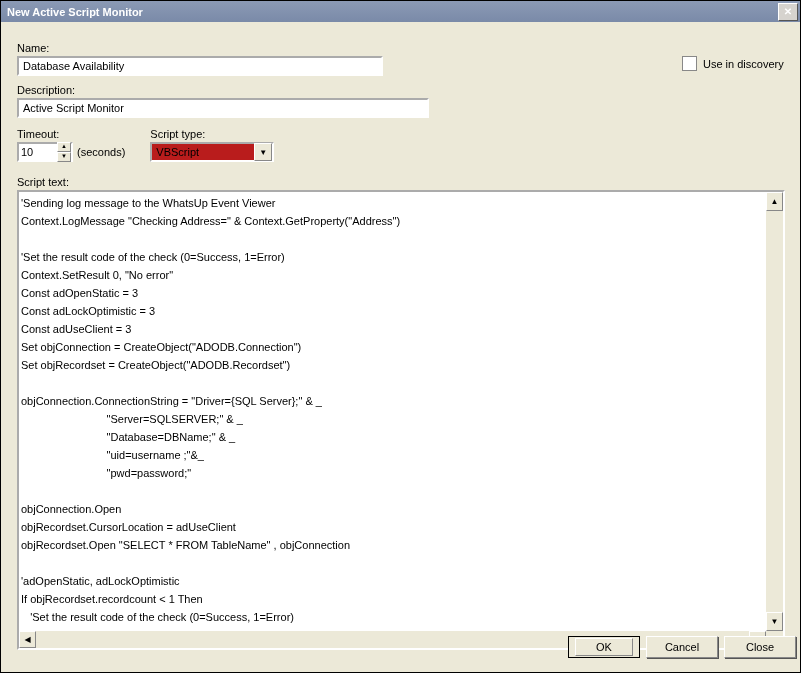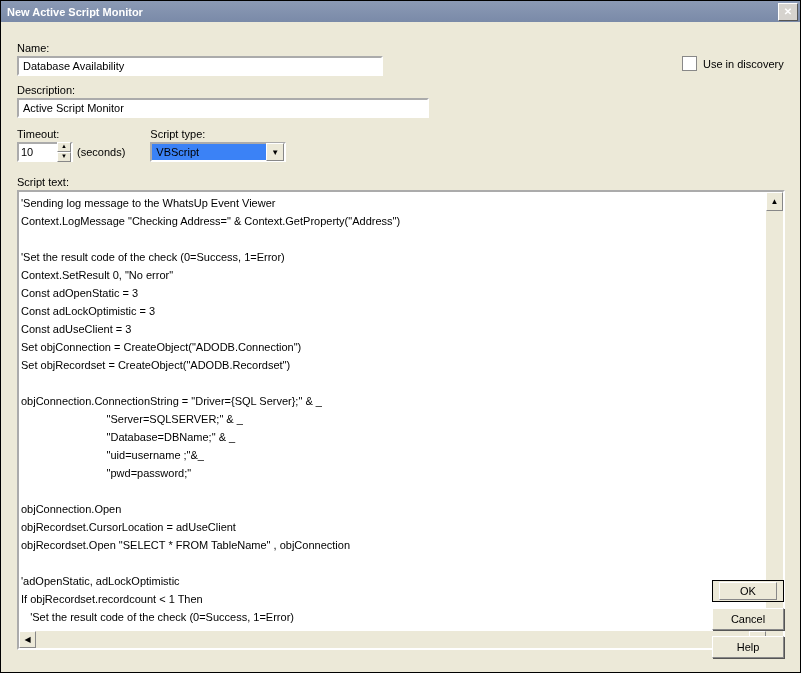--- a/index.html
+++ b/index.html
@@ -14,34 +14,34 @@
   .name-col{flex:0 0 395px}
   .disc-col{flex:1;display:flex;align-items:center;padding-top:18px;padding-left:270px}
   .chk{width:13px;height:13px;border:1px solid #888;background:#fff;margin-right:6px}
   .row2{display:flex;align-items:flex-end;gap:25px;margin-top:6px}
   .timeout-col{display:flex;flex-direction:column}
   .spin-wrap{display:flex;align-items:center;gap:4px}
   .spin{width:56px;height:20px;border:2px inset #fff;background:#fff;display:flex;align-items:center;box-sizing:border-box}
   .spin input{border:0;width:34px;font:inherit;padding:0 2px;outline:none}
   .spin-btns{display:flex;flex-direction:column;width:16px}
   .spin-btns div{height:8px;border:1px solid #888;border-top-color:#fff;border-left-color:#fff;background:#ece9d8;font-size:6px;line-height:6px;text-align:center;cursor:default}
-  .combo{width:136px;height:20px;border:2px inset #fff;background:#3b82f6;display:flex;align-items:center;box-sizing:border-box}
+  .combo{width:124px;height:20px;border:2px inset #fff;background:#b91c1c;display:flex;align-items:center;box-sizing:border-box}
   .combo span{flex:1;padding:0 4px}
   .combo-btn{width:16px;height:16px;background:#ece9d8;border:1px solid #888;border-top-color:#fff;border-left-color:#fff;display:flex;align-items:center;justify-content:center;font-size:8px;cursor:default}
   .script-label{margin-top:14px}
   .script-wrap{position:relative;width:768px;height:460px;background:#fff;border:2px inset #fff;box-sizing:border-box}
   .script-text{position:absolute;left:0;top:0;right:17px;bottom:17px;padding:2px 2px;font-family:Tahoma,Arial,sans-serif;font-size:11px;white-space:pre;overflow:hidden;resize:none;border:0;outline:none;line-height:18px}
   .vscroll{position:absolute;right:0;top:0;width:17px;bottom:17px;background:#ece9d8}
   .vup,.vdn{height:17px;border:1px solid #888;border-top-color:#fff;border-left-color:#fff;background:#ece9d8;display:flex;align-items:center;justify-content:center;font-size:8px;cursor:default}
   .vdn{position:absolute;bottom:0;left:0;right:0}
   .hscroll{position:absolute;left:0;right:17px;bottom:0;height:17px;background:#ece9d8}
   .hl,.hr{width:17px;height:17px;border:1px solid #888;border-top-color:#fff;border-left-color:#fff;background:#ece9d8;display:flex;align-items:center;justify-content:center;font-size:8px;cursor:default;box-sizing:border-box}
   .hr{position:absolute;right:0;top:0}
   .corner{position:absolute;right:0;bottom:0;width:17px;height:17px;background:#ece9d8}
-  .btns{position:absolute;right:16px;bottom:14px;display:flex;flex-direction:column;gap:6px}
+  .btns{position:absolute;right:4px;bottom:14px;display:flex;flex-direction:row;gap:6px}
   .dlg-btn{width:72px;height:22px;background:#ece9d8;border:1px solid #888;border-top-color:#fff;border-left-color:#fff;font:inherit;cursor:default;box-shadow:1px 1px 0 #555}
   .ok{border:1px solid #000;box-shadow:none}
   .ok-inner{display:flex;align-items:center;justify-content:center;width:100%;height:100%;border:1px solid #fff;border-right-color:#888;border-bottom-color:#888;box-sizing:border-box}
 </style>
 </head>
 <body>
 
 <div class="window">
   <div class="titlebar">
     <span>New Active Script Monitor</span>
@@ -131,17 +131,17 @@
         <div class="hr">▶</div>
       </div>
       <div class="corner"></div>
     </div>
 
     <div class="btns">
       <button class="dlg-btn ok">
           <span class="ok-inner">OK</span>
         </button>
       <button class="dlg-btn">Cancel</button>
-      <button class="dlg-btn">Help</button>
+      <button class="dlg-btn">Close</button>
     </div>
 
   </div>
 </div>
 
 </body></html>

